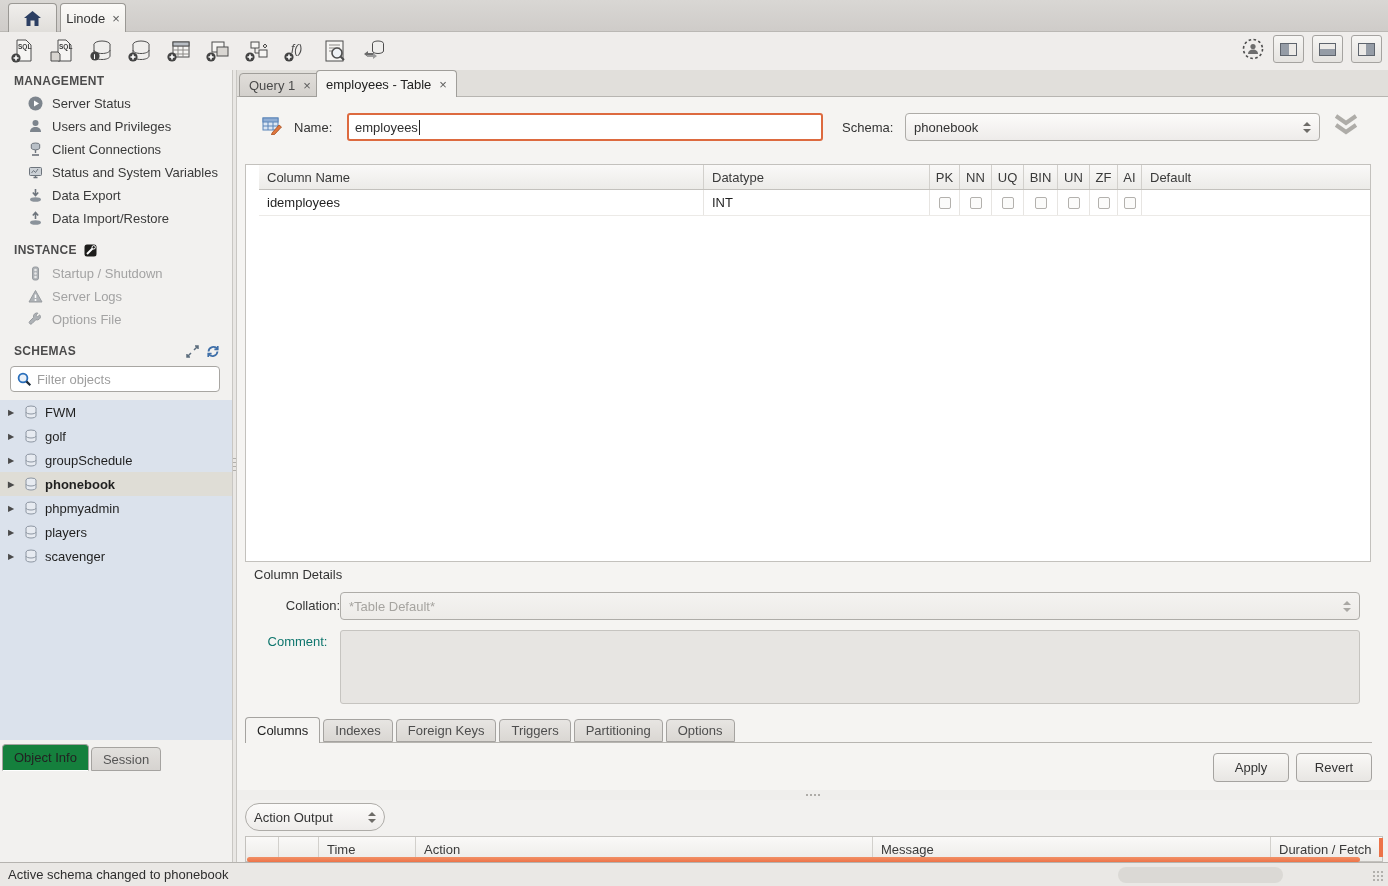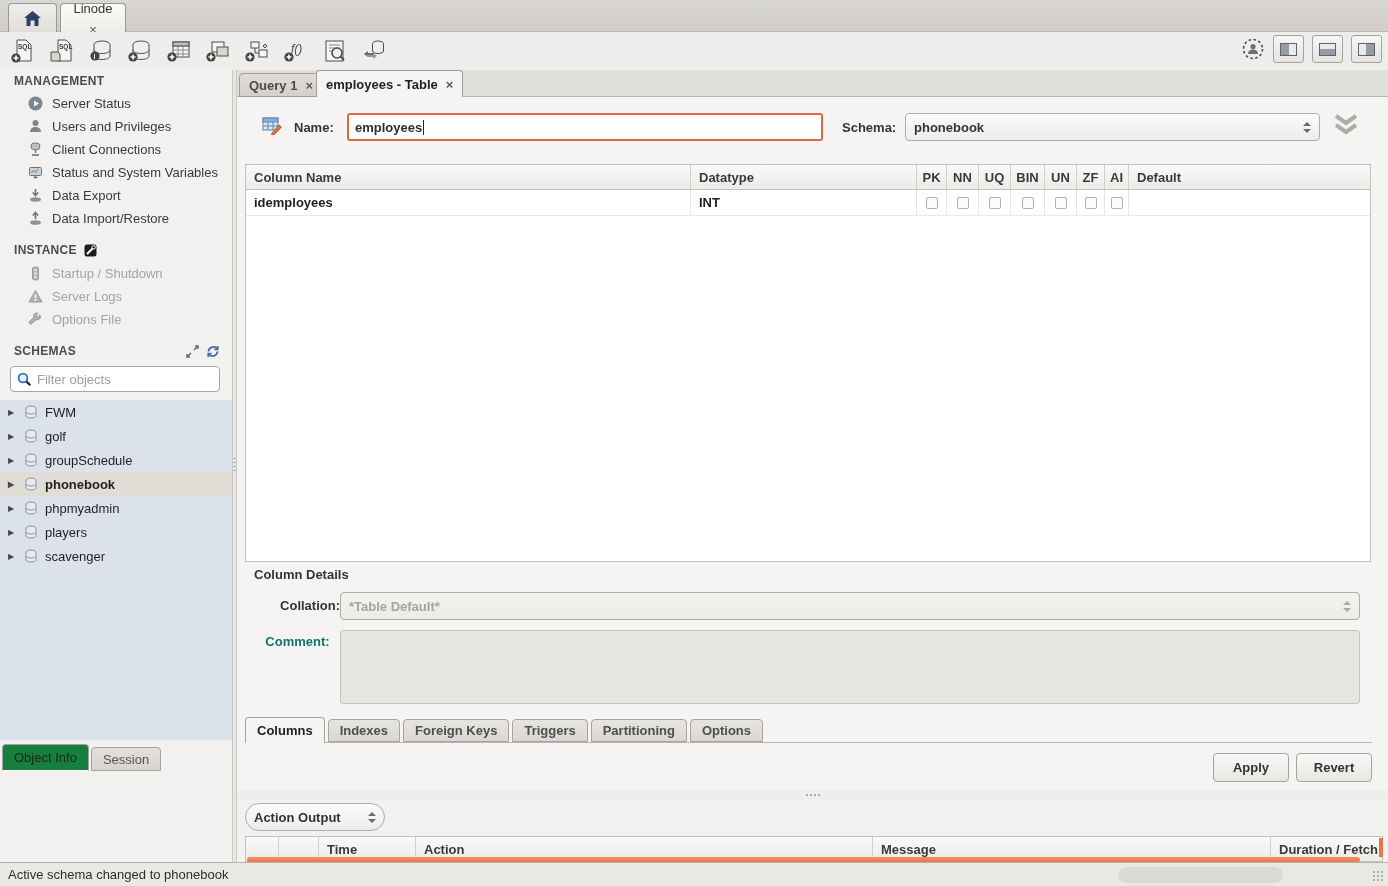--- a/index.html
+++ b/index.html
@@ -4,21 +4,21 @@
 <style>
   * { margin:0; padding:0; box-sizing:border-box; }
   html,body { width:1388px; height:886px; }
   body { font-family:"Liberation Sans", sans-serif; font-size:13px; color:#2f2f2f;
          background:#efedeb; position:relative; overflow:hidden; }
 
   
   .titlebar { position:absolute; left:0; top:0; width:100%; height:32px;
               background:linear-gradient(#d9d7d4,#cfccc9); border-bottom:1px solid #bab8b4; }
   .wtab { position:absolute; top:3px; height:29px; border:1px solid #9a9894; border-bottom:none;
-          border-radius:4px 4px 0 0; display:flex; align-items:center; justify-content:center; gap:7px;flex-direction:column; }
+          border-radius:4px 4px 0 0; display:flex; align-items:center; justify-content:center; gap:7px; }
   .wtab.home { left:8px; width:49px; background:linear-gradient(#f0eeec,#e0deda); }
   .wtab.conn { left:60px; width:66px; background:linear-gradient(#fbfaf8,#efedea); font-size:13px; color:#333; }
   .xclose { color:#5b5b5b; font-size:13px; line-height:1; cursor:default; }
 
   
   .toolbar { position:absolute; left:0; top:32px; width:100%; height:38px; background:#efedeb;
              display:flex; align-items:center; }
   .tbicons { display:flex; align-items:center; gap:9px; padding-left:8px; }
   .tbicon { width:30px; height:30px; display:flex; align-items:center; justify-content:center; }
   .tb-right { position:absolute; right:6px; top:3px; display:flex; align-items:center; gap:8px; }
@@ -58,21 +58,21 @@
   .stab.inactive { background:linear-gradient(#e2e0dd,#d6d3d0); height:24px; color:#555; }
   .objinfo { position:absolute; left:2px; right:2px; top:700px; bottom:4px; background:#fff;
              border:1px solid #a5a3a0; border-radius:0 3px 3px 3px; padding:5px 8px; color:#222; }
 
   .vsplit { position:absolute; left:232px; top:70px; width:5px; bottom:24px; background:#e9e7e4;
             border-left:1px solid #c9c7c3; border-right:1px solid #c9c7c3; }
   .vgrip { position:absolute; left:0; right:0; top:388px; height:14px;
            background:repeating-linear-gradient(#b2b0ac 0 1px, transparent 1px 4px); }
 
   
-  .main { position:absolute; left:237px; top:70px; right:0; bottom:24px;font-weight:bold; }
+  .main { position:absolute; left:237px; top:70px; right:0; bottom:24px; }
   .etabbar { position:absolute; left:0; top:0; right:0; height:27px; background:#e1dfdb;
              border-bottom:1px solid #b7b5b1; }
   .etab { position:absolute; bottom:-1px; border:1px solid #a09e9a; border-radius:4px 4px 0 0;
           display:flex; align-items:center; gap:8px; padding:0 9px; white-space:nowrap; }
   .etab.inactive { left:2px; height:24px; background:linear-gradient(#e0ddd9,#d3d0cc); color:#4a4a4a; }
   .etab.active { left:79px; height:27px; background:#f5f4f2; border-bottom:none; z-index:3; color:#222; }
 
   .ebody { position:absolute; left:0; top:27px; right:0; height:693px; background:#f5f4f2; }
 
   .tbl-edit-icon { position:absolute; left:25px; top:20px; }
@@ -87,21 +87,21 @@
   .schema-dd { position:absolute; left:668px; top:16px; width:415px; height:28px; }
   .dd-text { flex:1; white-space:nowrap; overflow:hidden; }
   .spin { display:flex; flex-direction:column; gap:3px; align-items:center; }
   .spin i { width:0; height:0; border-left:4px solid transparent; border-right:4px solid transparent; }
   .spin .up { border-bottom:4px solid #6e6c68; }
   .spin .dn { border-top:4px solid #6e6c68; }
   .spin.dis .up { border-bottom-color:#aaa8a4; } .spin.dis .dn { border-top-color:#aaa8a4; }
   .dd-chevrons { position:absolute; left:1096px; top:17px; }
 
   .grid { position:absolute; left:8px; top:67px; width:1126px; height:398px; background:#fff;
-          border:1px solid #c3c1bd; }
+          border:1px solid #c3c1bd;padding-left:13px; }
   .grid-head, .grid-row { display:grid;
      grid-template-columns:445px 226px 30px 32px 32px 34px 32px 28px 24px 1fr; }
   .grid-head { height:25px; background:linear-gradient(#faf9f8,#ecebe8); border-bottom:1px solid #c3c1bd; }
   .gh { display:flex; align-items:center; padding-left:8px; color:#3a3a3a; border-right:1px solid #d2d0cc;
         white-space:nowrap; overflow:hidden; }
   .gh.c { justify-content:center; padding-left:0; }
   .gh:last-child { border-right:none; }
   .grid-row { height:26px; border-bottom:1px solid #eceae7; }
   .gc { display:flex; align-items:center; padding-left:8px; color:#1f1f1f; border-right:1px solid #e7e5e2; }
   .gc.c { justify-content:center; padding-left:0; }

